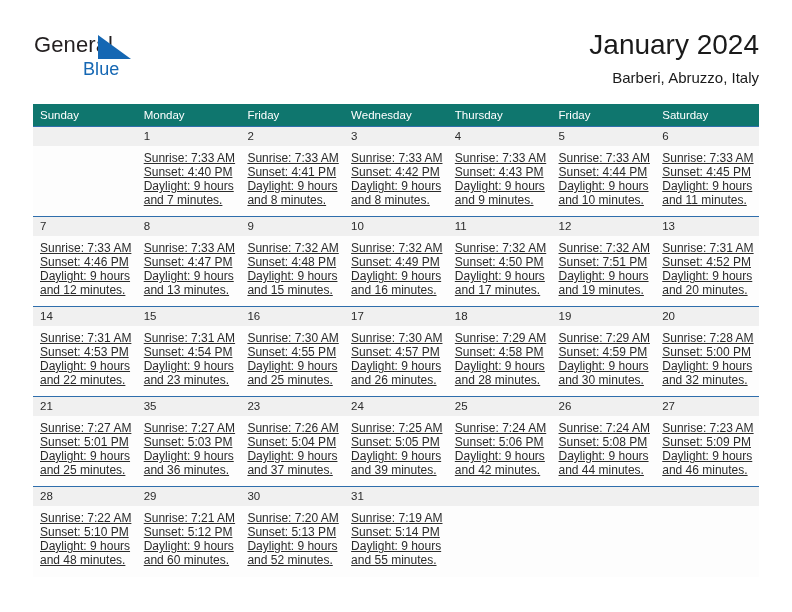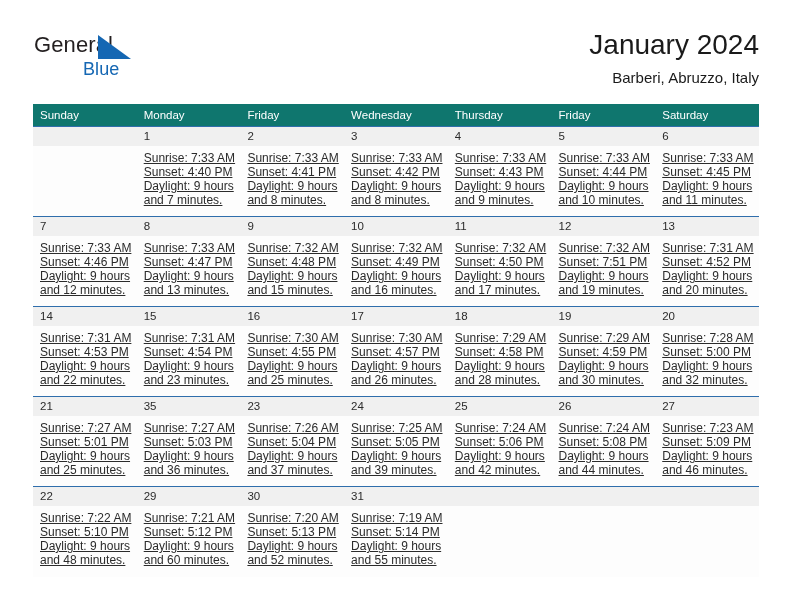--- a/index.html
+++ b/index.html
@@ -405,21 +405,21 @@
             <div class="cellbody">
               <div>Sunrise: 7:23 AM</div>
               <div>Sunset: 5:09 PM</div>
               <div>Daylight: 9 hours</div>
               <div>and 46 minutes.</div>
             </div>
           </td>
         </tr>
         <tr class="week-row">
           <td>
-            <span class="daynum">22</span>
+            <span class="daynum">28</span>
             <div class="cellbody">
               <div>Sunrise: 7:22 AM</div>
               <div>Sunset: 5:10 PM</div>
               <div>Daylight: 9 hours</div>
               <div>and 48 minutes.</div>
             </div>
           </td>
           <td>
             <span class="daynum">29</span>
             <div class="cellbody">

